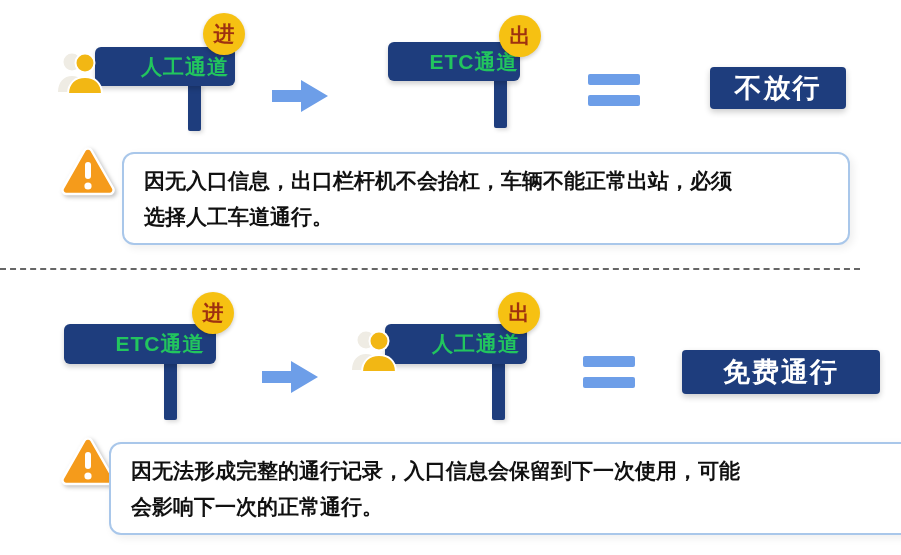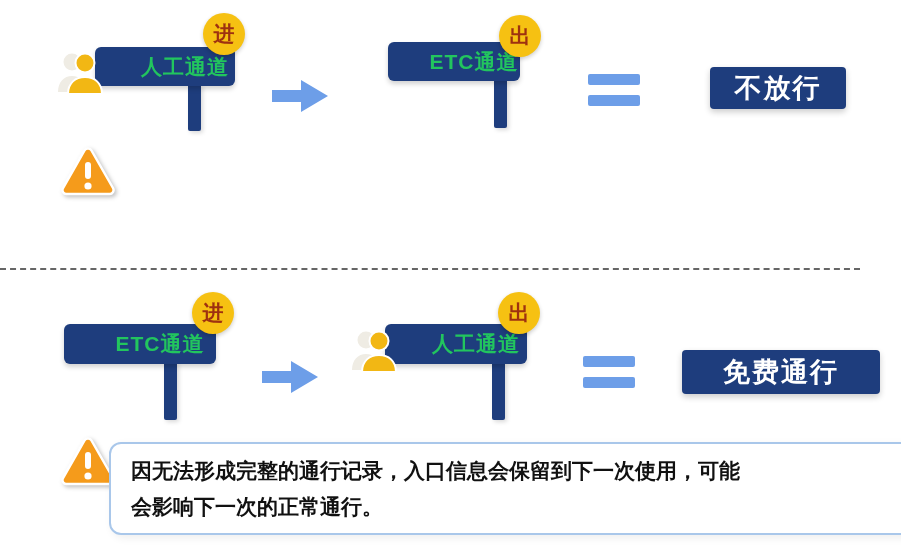--- a/index.html
+++ b/index.html
@@ -98,20 +98,22 @@
     <span></span>
   </div>
 
   <div class="result res1">不放行</div>
 
   <svg class="warning warn1" width="56" height="50" viewBox="0 0 56 50">
     <path d="M24.5 4.5 a4 4 0 0 1 7 0 L53 42 a4 4 0 0 1 -3.5 6 H6.5 a4 4 0 0 1 -3.5 -6 Z" fill="#f59b1b" stroke="#ffffff" stroke-width="2.5" stroke-linejoin="round"></path>
     <rect x="25" y="16" width="6" height="17" rx="3" fill="#fff"></rect>
     <circle cx="28" cy="40" r="3.6" fill="#fff"></circle>
   </svg>
+  <div class="note note1">因无入口信息，出口栏杆机不会抬杠，车辆不能正常出站，必须
+选择人工车道通行。</div>
 
   <div class="divider"></div>
 
   <div class="sign sign3">ETC通道</div>
   <div class="badge b3">进</div>
   <div class="pole pole3"></div>
 
   <svg class="arrow arrow2" width="56" height="38" viewBox="0 0 56 38">
     <path d="M0 13 H29 V3 L56 19 L29 35 V25 H0 Z" fill="#6d9ee8"></path>
   </svg>

